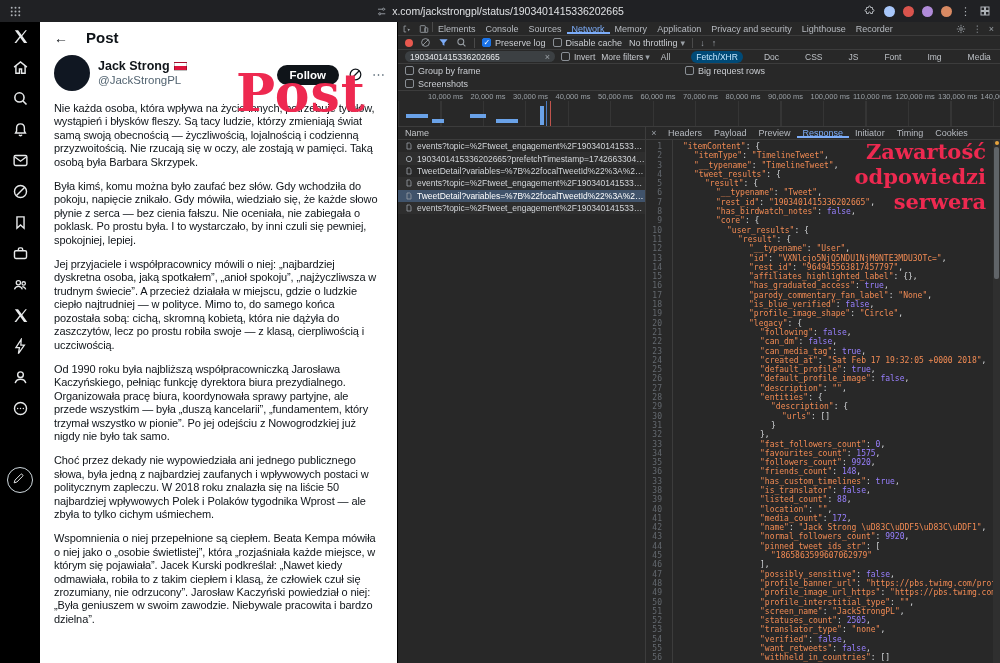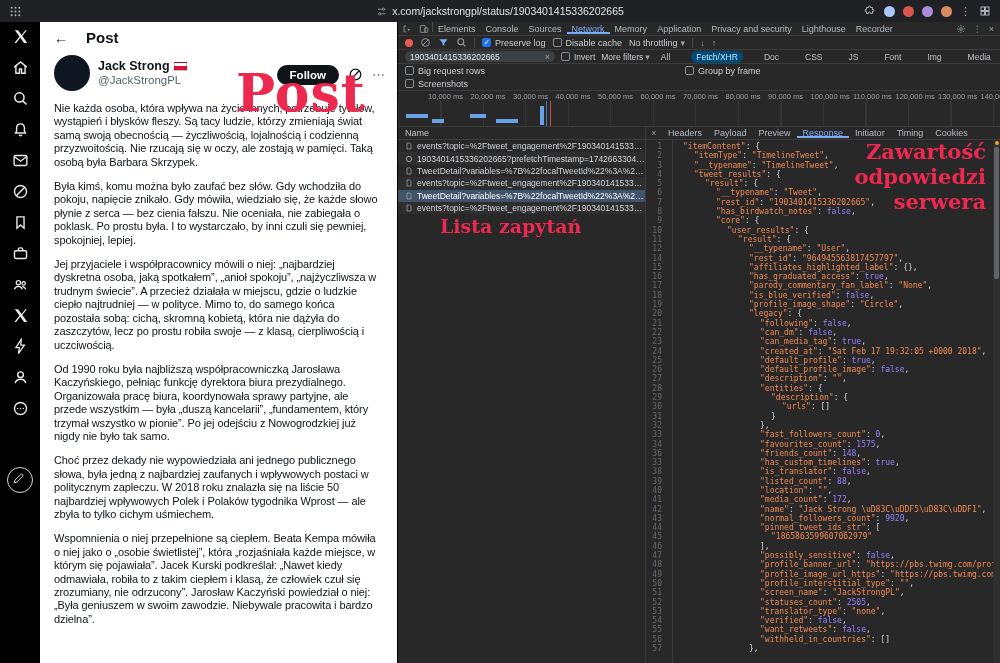--- a/index.html
+++ b/index.html
@@ -421,25 +421,25 @@
           <span class="chip">Media</span>
           <span class="chip">Manifest</span>
           <span class="chip">WS</span>
           <span class="chip">Wasm</span>
         </div>
     </div>
 
     <div class="dt-checkgrid">
         <label class="cb-label">
           <span class="cb"></span>
-          <span>Big request rows</span>
+          <span>Group by frame</span>
         </label>
         <label class="cb-label">
           <span class="cb"></span>
-          <span>Group by frame</span>
+          <span>Big request rows</span>
         </label>
         <label class="cb-label">
           <span class="cb"></span>
           <span>Screenshots</span>
         </label>
       </div>
 
     <div class="dt-overview">
       <div class="ov-labels">
           <span>10,000 ms</span>
@@ -514,21 +514,20 @@
             </div>
             <div class="req-row">
               <span class="req-icon">
                 <svg viewBox="0 0 24 24" fill="none" stroke="currentColor" stroke-width="2.4">
                   <path d="M6 3h8l4 4v14H6Z"></path>
                 </svg>
               </span>
               <span class="req-name">events?topic=%2Ftweet_engagement%2F190340141533620266…2725787…</span>
             </div>
           </div>
-        <div class="lista-ann">Lista zapytań</div>
       </div>
       <div class="dt-response">
         <div class="resp-tabs">
           <span class="resp-close">×</span>
           <div class="dt-tabs" style="display:flex">
               <span class="resp-tab">Headers</span>
               <span class="resp-tab">Payload</span>
               <span class="resp-tab">Preview</span>
               <span class="resp-tab active">Response</span>
               <span class="resp-tab">Initiator</span>
@@ -581,20 +580,24 @@
               </div>
               <div class="cl">
                 <span class="ln">11</span>
                 <span class="ct" style="padding-left: 70px;"><span class="tok-s">"result"</span><span class="tok-p">: {</span></span>
               </div>
               <div class="cl">
                 <span class="ln">12</span>
                 <span class="ct" style="padding-left: 81px;"><span class="tok-s">"__typename"</span><span class="tok-p">: </span><span class="tok-s">"User"</span><span class="tok-p">,</span></span>
               </div>
               <div class="cl">
+                <span class="ln">13</span>
+                <span class="ct" style="padding-left: 81px;"><span class="tok-s">"id"</span><span class="tok-p">: </span><span class="tok-s">"VXNlcjo5NjQ5NDU1NjM0NTE3MDU3OTc="</span><span class="tok-p">,</span></span>
+              </div>
+              <div class="cl">
                 <span class="ln">14</span>
                 <span class="ct" style="padding-left: 81px;"><span class="tok-s">"rest_id"</span><span class="tok-p">: </span><span class="tok-s">"964945563817457797"</span><span class="tok-p">,</span></span>
               </div>
               <div class="cl">
                 <span class="ln">15</span>
                 <span class="ct" style="padding-left: 81px;"><span class="tok-s">"affiliates_highlighted_label"</span><span class="tok-p">: {},</span></span>
               </div>
               <div class="cl">
                 <span class="ln">16</span>
                 <span class="ct" style="padding-left: 81px;"><span class="tok-s">"has_graduated_access"</span><span class="tok-p">: </span><span class="tok-a">true</span><span class="tok-p">,</span></span>
@@ -663,20 +666,24 @@
                 <span class="ln">32</span>
                 <span class="ct" style="padding-left: 92px;"><span class="tok-p">},</span></span>
               </div>
               <div class="cl">
                 <span class="ln">33</span>
                 <span class="ct" style="padding-left: 92px;"><span class="tok-s">"fast_followers_count"</span><span class="tok-p">: </span><span class="tok-a">0</span><span class="tok-p">,</span></span>
               </div>
               <div class="cl">
                 <span class="ln">34</span>
                 <span class="ct" style="padding-left: 92px;"><span class="tok-s">"favourites_count"</span><span class="tok-p">: </span><span class="tok-a">1575</span><span class="tok-p">,</span></span>
+              </div>
+              <div class="cl">
+                <span class="ln">35</span>
+                <span class="ct" style="padding-left: 92px;"><span class="tok-s">"followers_count"</span><span class="tok-p">: </span><span class="tok-a">9920</span><span class="tok-p">,</span></span>
               </div>
               <div class="cl">
                 <span class="ln">36</span>
                 <span class="ct" style="padding-left: 92px;"><span class="tok-s">"friends_count"</span><span class="tok-p">: </span><span class="tok-a">148</span><span class="tok-p">,</span></span>
               </div>
               <div class="cl">
                 <span class="ln">33</span>
                 <span class="ct" style="padding-left: 92px;"><span class="tok-s">"has_custom_timelines"</span><span class="tok-p">: </span><span class="tok-a">true</span><span class="tok-p">,</span></span>
               </div>
               <div class="cl">

